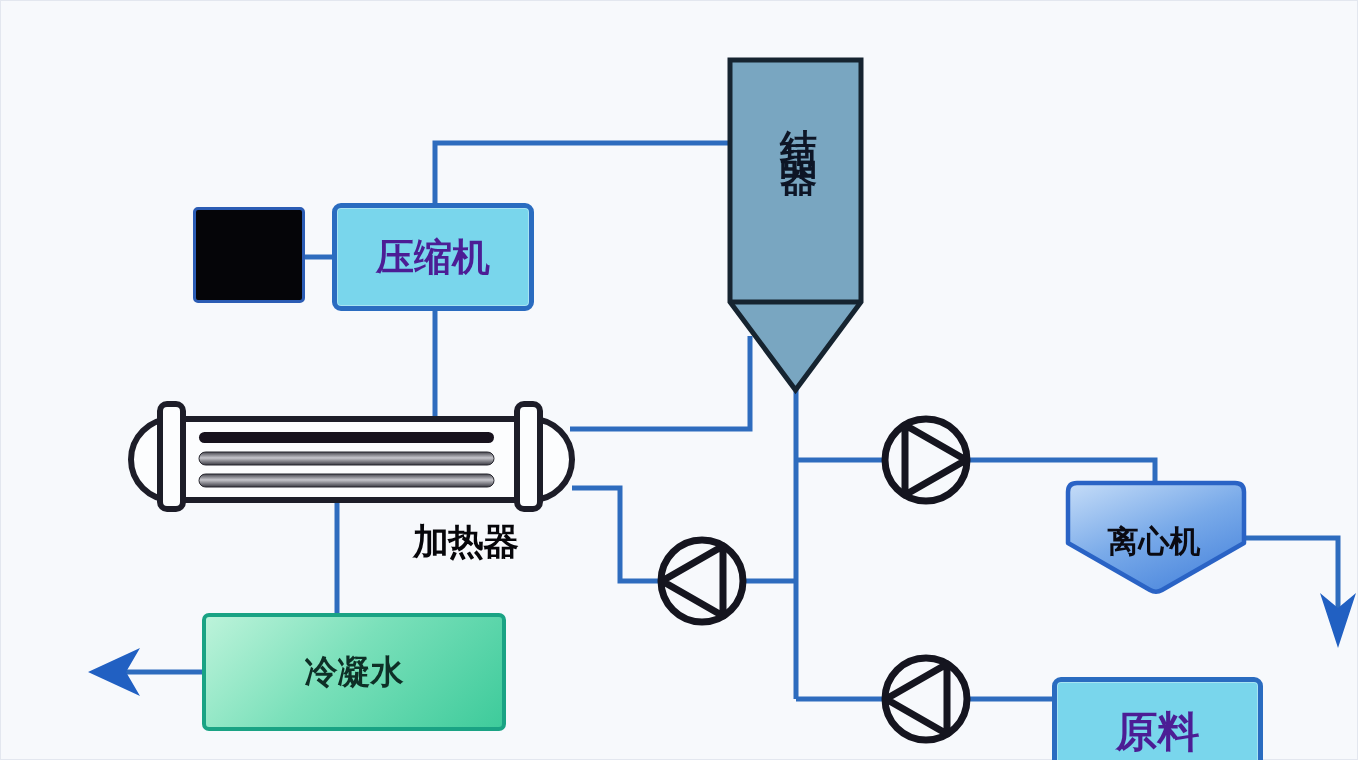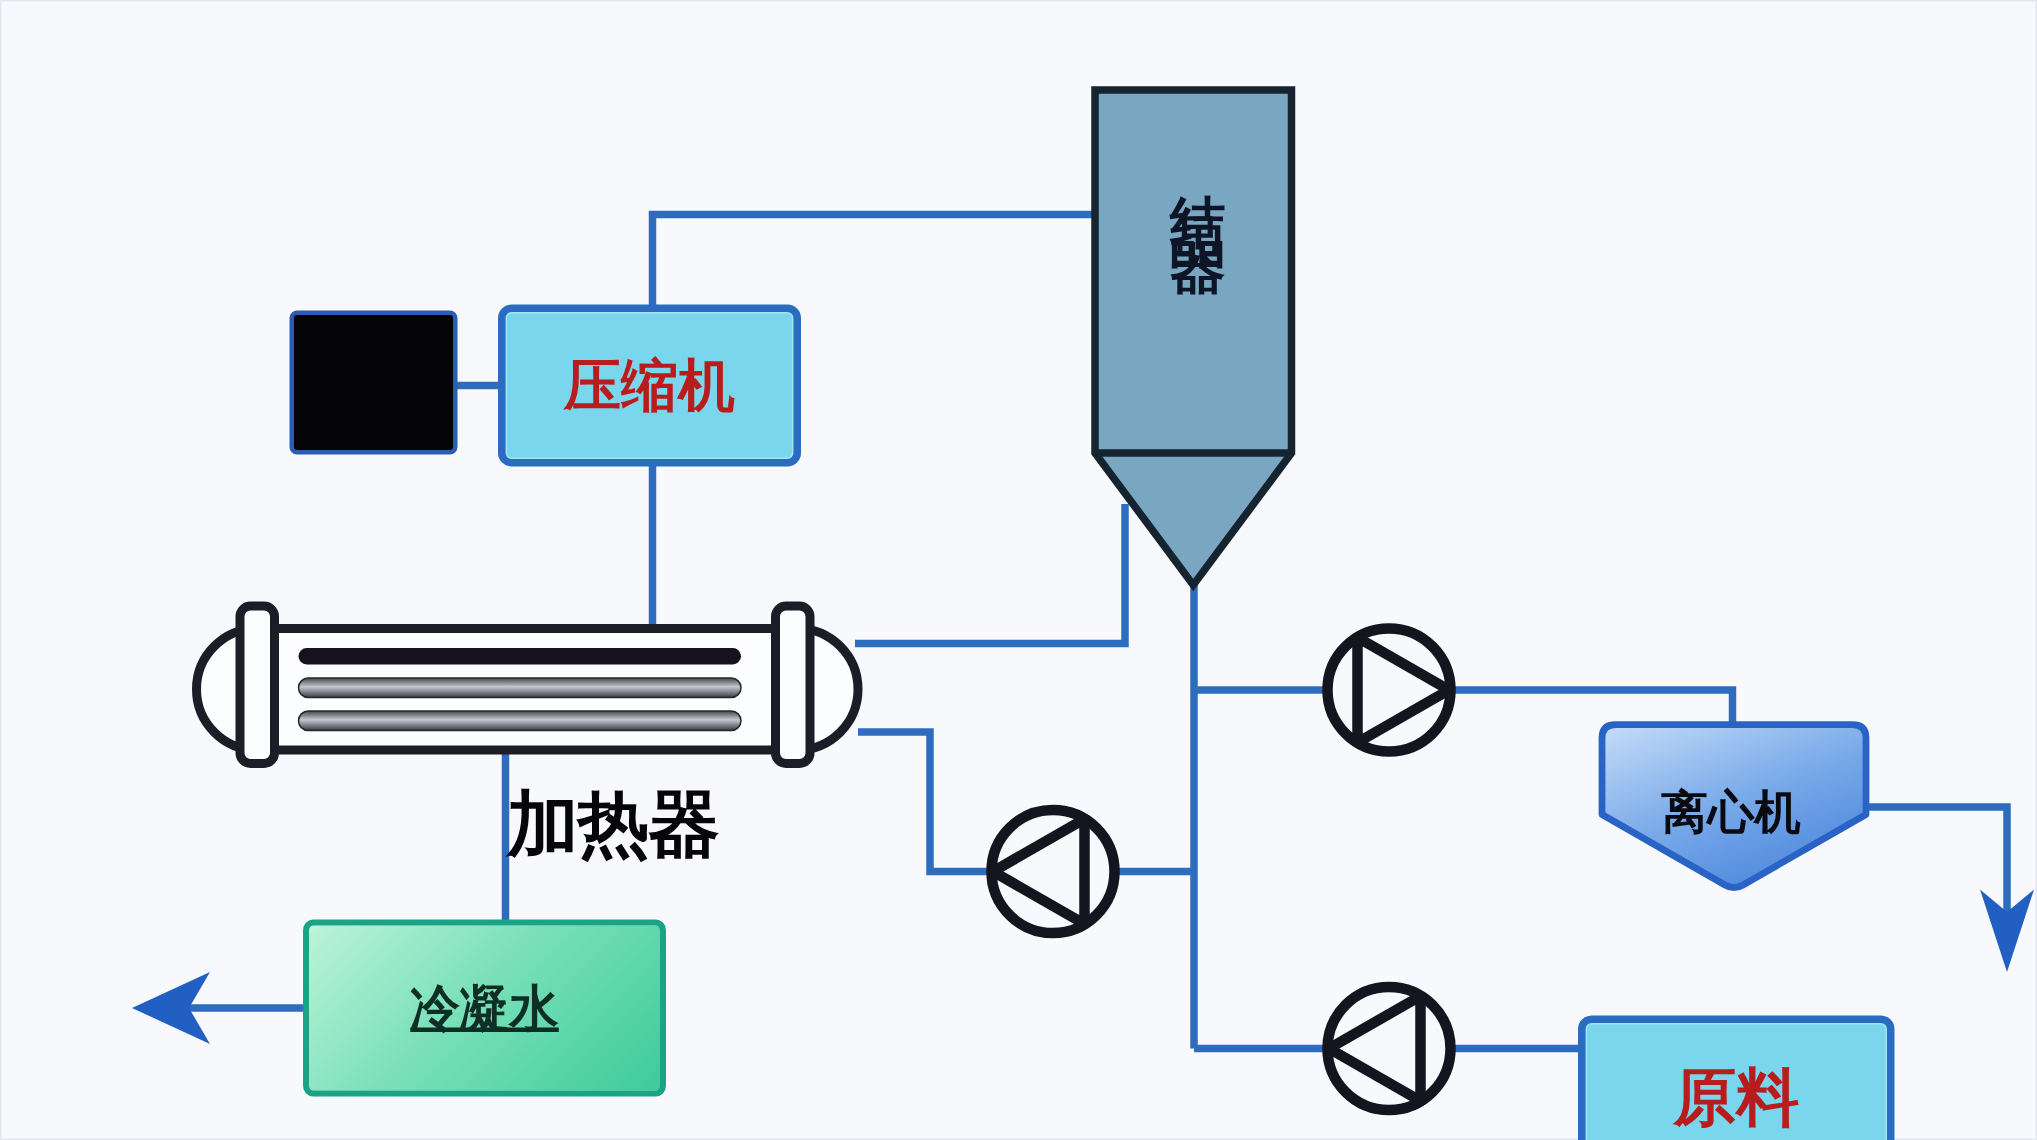--- a/index.html
+++ b/index.html
@@ -11,33 +11,33 @@
     box-shadow:inset 0 0 0 1px #e3e7ef;
   }
   .layer { position:absolute; left:0; top:0; }
   .node {
     position:absolute; display:flex; align-items:center; justify-content:center;
     font-weight:bold; text-align:center;
   }
   .cyan-box {
     background:#79d6ec;
     border:5px solid #2a6cc0; border-radius:9px;
-    color:#b91c1c;
+    color:#4c1d95;
     box-shadow:inset 0 0 0 1px rgba(255,255,255,.35);
   }
   .black-box {
     background:#050508; border:3px solid #2b5cb4; border-radius:5px;
   }
   .green-box {
     background:linear-gradient(135deg,#bcf3da 0%,#7ae0ba 45%,#3ecb9b 100%);
     border:4px solid #1aa384; border-radius:7px;
     color:#0e2f26;
   }
   .label { position:absolute; font-weight:bold; color:#06060a; }
-  .heater-label { font-size:48px; letter-spacing:-1px; width:180px; text-align:left; }
+  .heater-label { font-size:36px; letter-spacing:-1px; width:180px; text-align:right; }
   .vert-label {
     writing-mode:vertical-rl; text-orientation:upright;
     font-size:37px; letter-spacing:16px; color:#0d1526;
   }
   .compressor-label { font-size:38px; }
   .condensate-label { font-size:33px; }
   .raw-label { font-size:42px;margin-top:37px; }
   .centrifuge-label { position:absolute; font-weight:bold; font-size:31px; color:#0a0a12;
     width:160px; text-align:center; }
 </style>
@@ -115,21 +115,21 @@
   <div class="node black-box" style="left:193px; top:207px; width:112px; height:96px;"></div>
 
   <div class="node cyan-box compressor-label" style="left:332px; top:203px; width:202px; height:108px;">
     <span>压缩机</span>
   </div>
 
   <div class="label vert-label" style="left:773px; top:99px;">结晶器</div>
 
   <div class="label heater-label" style="left:338px; top:518px;">加热器</div>
 
-  <div class="node green-box condensate-label" style="left:202px; top:613px; width:242px; height:118px;text-decoration:underline;">
+  <div class="node green-box condensate-label" style="left:202px; top:613px; width:304px; height:118px;">
     <span>冷凝水</span>
   </div>
 
   <div class="centrifuge-label" style="left:1074px; top:510px;margin-top:11px;">离心机</div>
 
   <div class="node cyan-box raw-label" style="left:1052px; top:640px; width:211px; height:110px;">
     <span>原料</span>
   </div>
 
 </div>

